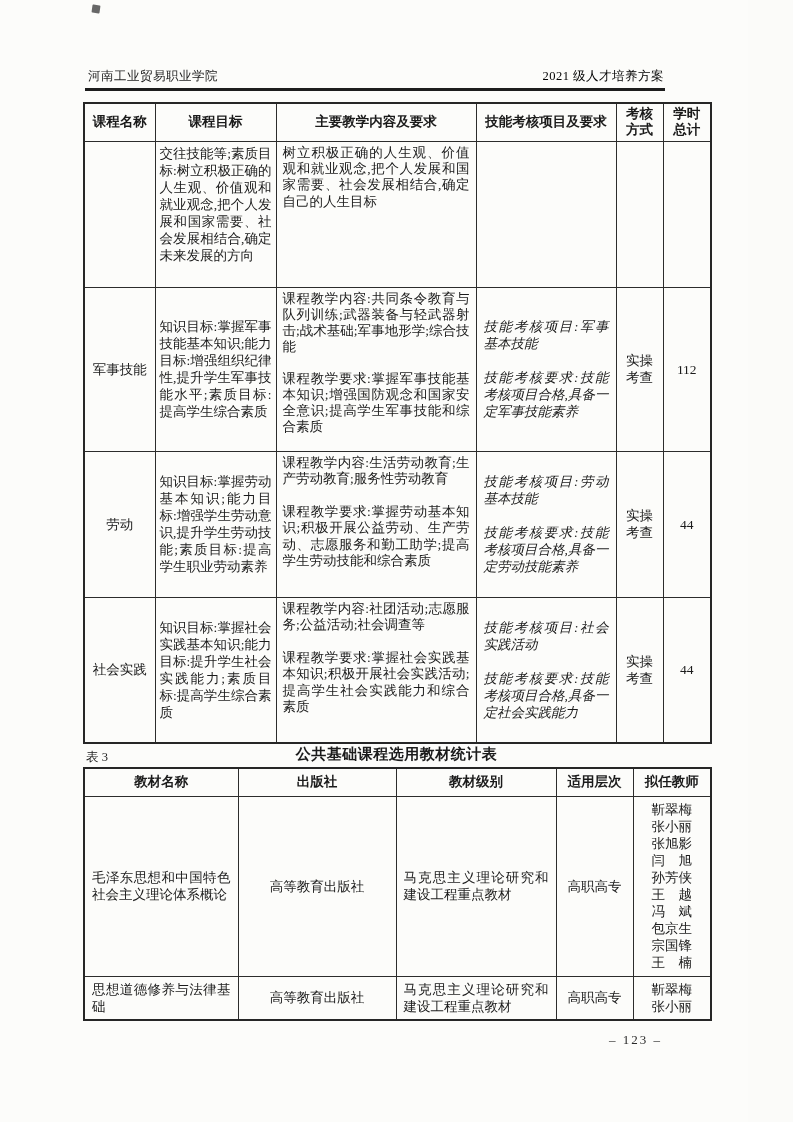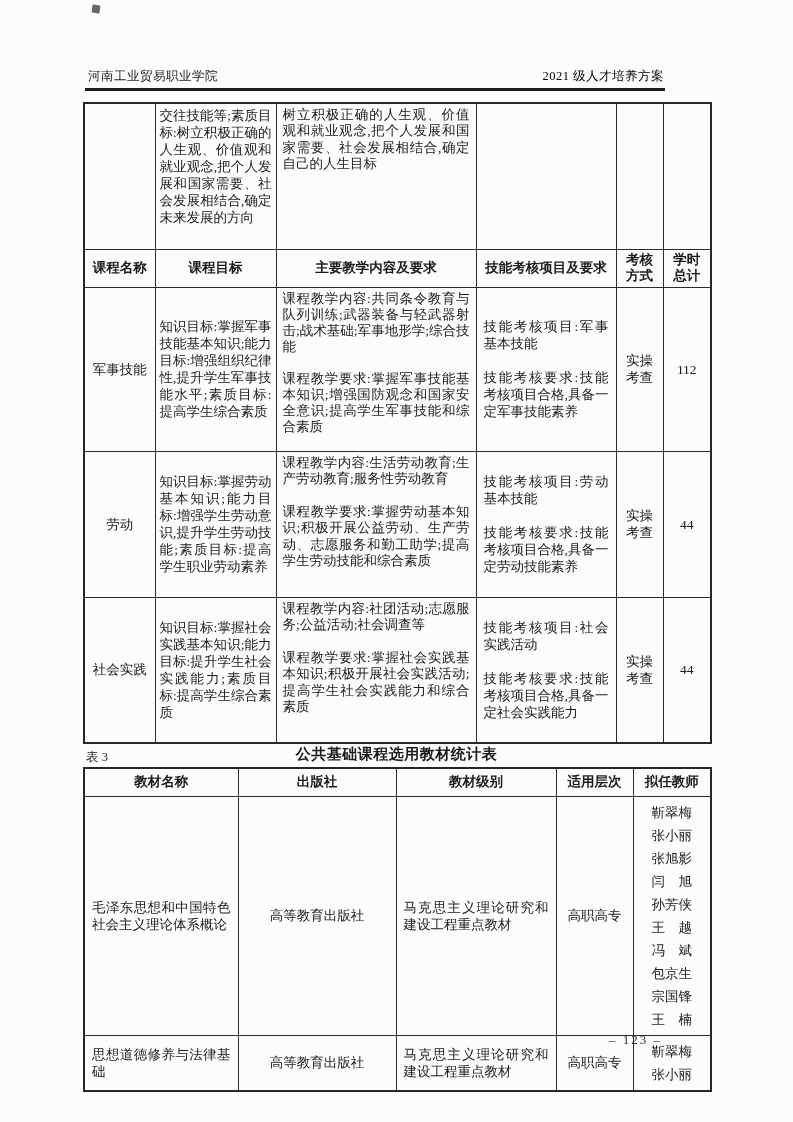--- a/index.html
+++ b/index.html
@@ -27,29 +27,29 @@
     white-space:pre-line;
   }
   td { font-size:13.5px; line-height:17px; vertical-align:middle; padding:3px 5px; }
   p { margin:0; }
   .gap { margin-top:16.5px; }
   .gap:empty { display:none; }
 
   .c-course { text-align:center; }
   .c-goals  { text-align:justify; text-align-last:left; padding:3px 4px; }
   .c-content{ vertical-align:top; text-align:justify; text-align-last:left; line-height:16.4px; padding:3px 6px; }
-  .c-assess { text-align:justify; text-align-last:left; padding:3px 7px; }
+  .c-assess { text-align:justify; text-align-last:left; padding:3px 7px;font-style:italic; }
   .c-center { text-align:center; white-space:pre-line; }
 
   .t2-label { position:absolute; left:86px; top:749px; font-size:12.5px; }
   .t2-title { position:absolute; left:83px; top:745px; width:627px; text-align:center;
               font-weight:bold; font-size:15px; letter-spacing:.5px; }
   .c-name   { text-align:justify; text-align-last:left; padding:3px 7px;margin-top:44px; }
   .c-level  { text-align:justify; text-align-last:left; padding:3px 7px; }
-  .c-teachers { text-align:center; white-space:pre-line; line-height:23px; padding:4px 18px; }
+  .c-teachers { text-align:center; white-space:pre-line; line-height:17px; padding:4px 18px; }
 
   .footer { position:absolute; right:86px; top:1032px; font-size:13px; letter-spacing:2px; color:#2a2a2a; }
 </style>
 </head>
 <body>
 
 <div class="page">
 
   <div class="artifact"></div>
 
@@ -60,40 +60,40 @@
   <table class="t1">
     <colgroup>
       <col style="width:71px">
         <col style="width:121px">
         <col style="width:200px">
       <col style="width:140px">
         <col style="width:47px">
         <col style="width:48px">
     </colgroup>
     <tbody>
-        <tr style="height:146px">
+        <tr style="height:38px">
+      <th>课程名称</th>
+      <th>课程目标</th>
+      <th>主要教学内容及要求</th>
+      <th>技能考核项目及要求</th>
+      <th>考核
+方式</th>
+      <th>学时
+总计</th>
+    </tr>
+
+    <tr style="height:146px">
       <td class="c-course"></td>
       <td class="c-goals" style="vertical-align:top">交往技能等;素质目标:树立积极正确的人生观、价值观和就业观念,把个人发展和国家需要、社会发展相结合,确定未来发展的方向</td>
       <td class="c-content">
         <p>树立积极正确的人生观、价值观和就业观念,把个人发展和国家需要、社会发展相结合,确定自己的人生目标</p>
       </td>
       <td class="c-assess"></td>
       <td class="c-center"></td>
       <td class="c-center"></td>
-    </tr>
-
-    <tr style="height:38px">
-      <th>课程名称</th>
-      <th>课程目标</th>
-      <th>主要教学内容及要求</th>
-      <th>技能考核项目及要求</th>
-      <th>考核
-方式</th>
-      <th>学时
-总计</th>
     </tr>
 
     <tr style="height:164px">
       <td class="c-course">军事技能</td>
       <td class="c-goals">知识目标:掌握军事技能基本知识;能力目标:增强组织纪律性,提升学生军事技能水平;素质目标:提高学生综合素质</td>
       <td class="c-content" style="line-height:16px">
         <p>课程教学内容:共同条令教育与队列训练;武器装备与轻武器射击;战术基础;军事地形学;综合技能</p>
         <p class="gap" style="margin-top:16px">课程教学要求:掌握军事技能基本知识;增强国防观念和国家安全意识;提高学生军事技能和综合素质</p>
       </td>
       <td class="c-assess">

